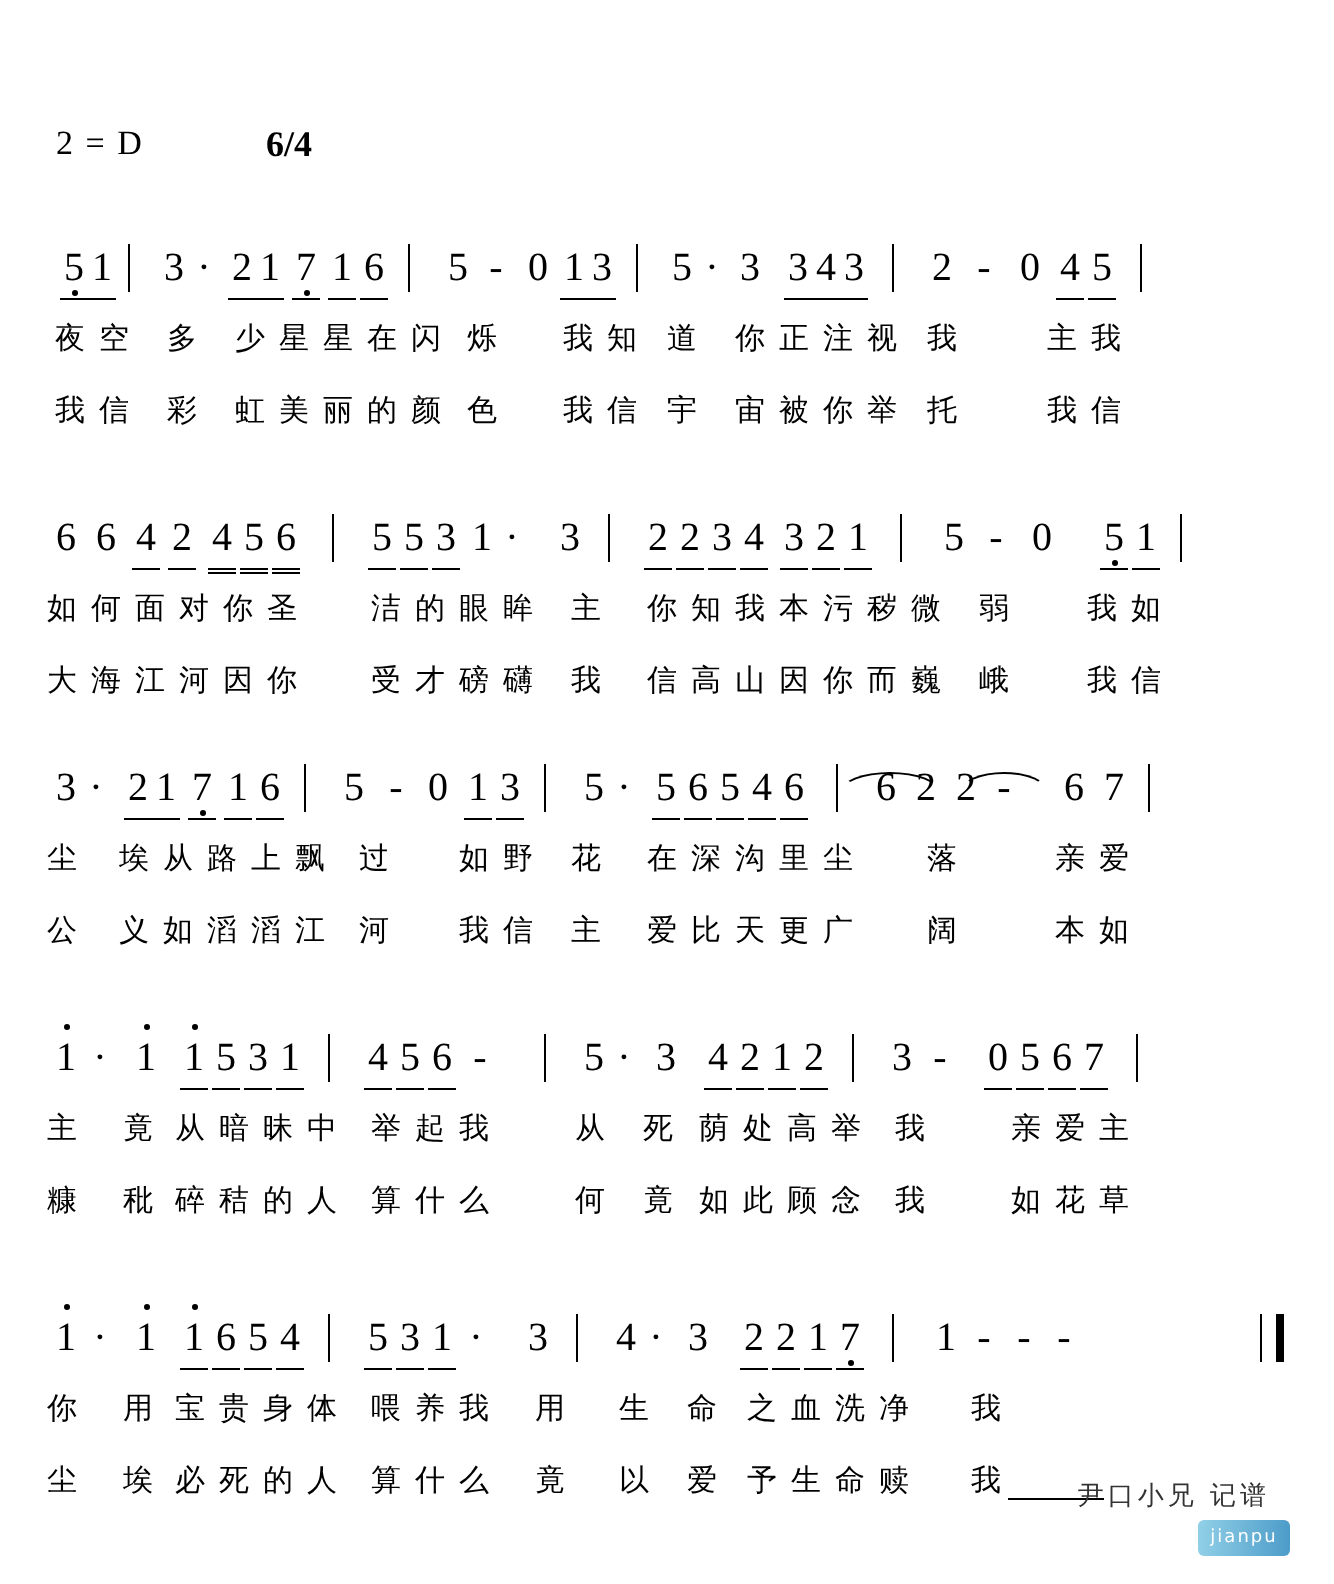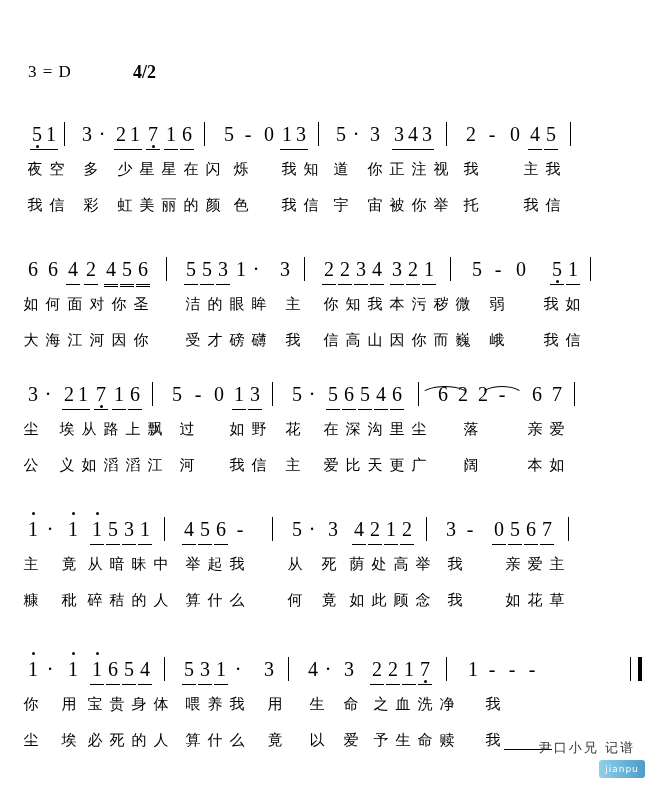--- a/index.html
+++ b/index.html
@@ -155,22 +155,22 @@
     opacity: .85;
   }
 </style>
 </head>
 <body>
 
 <div class="page">
 
 
   <div class="meta">
-    <span class="key">3 = D</span>
-    <span class="time">4/2</span>
+    <span class="key">2 = D</span>
+    <span class="time">6/4</span>
   </div>
 
   <div id="systems-root">
       <div class="system" style="top: 120px;">
         <div class="notes">
           <span class="tok u1 dotdn" style="left: 8px; width: 14px;">5</span>
           <span class="tok u1" style="left: 22px; width: 14px;">1</span>
           <div class="bar" style="left: 42px;"></div>
           <span class="tok" style="left: 58px; width: 14px;">3</span>
           <span class="tok" style="left: 76px; width: 8px;">·</span>

